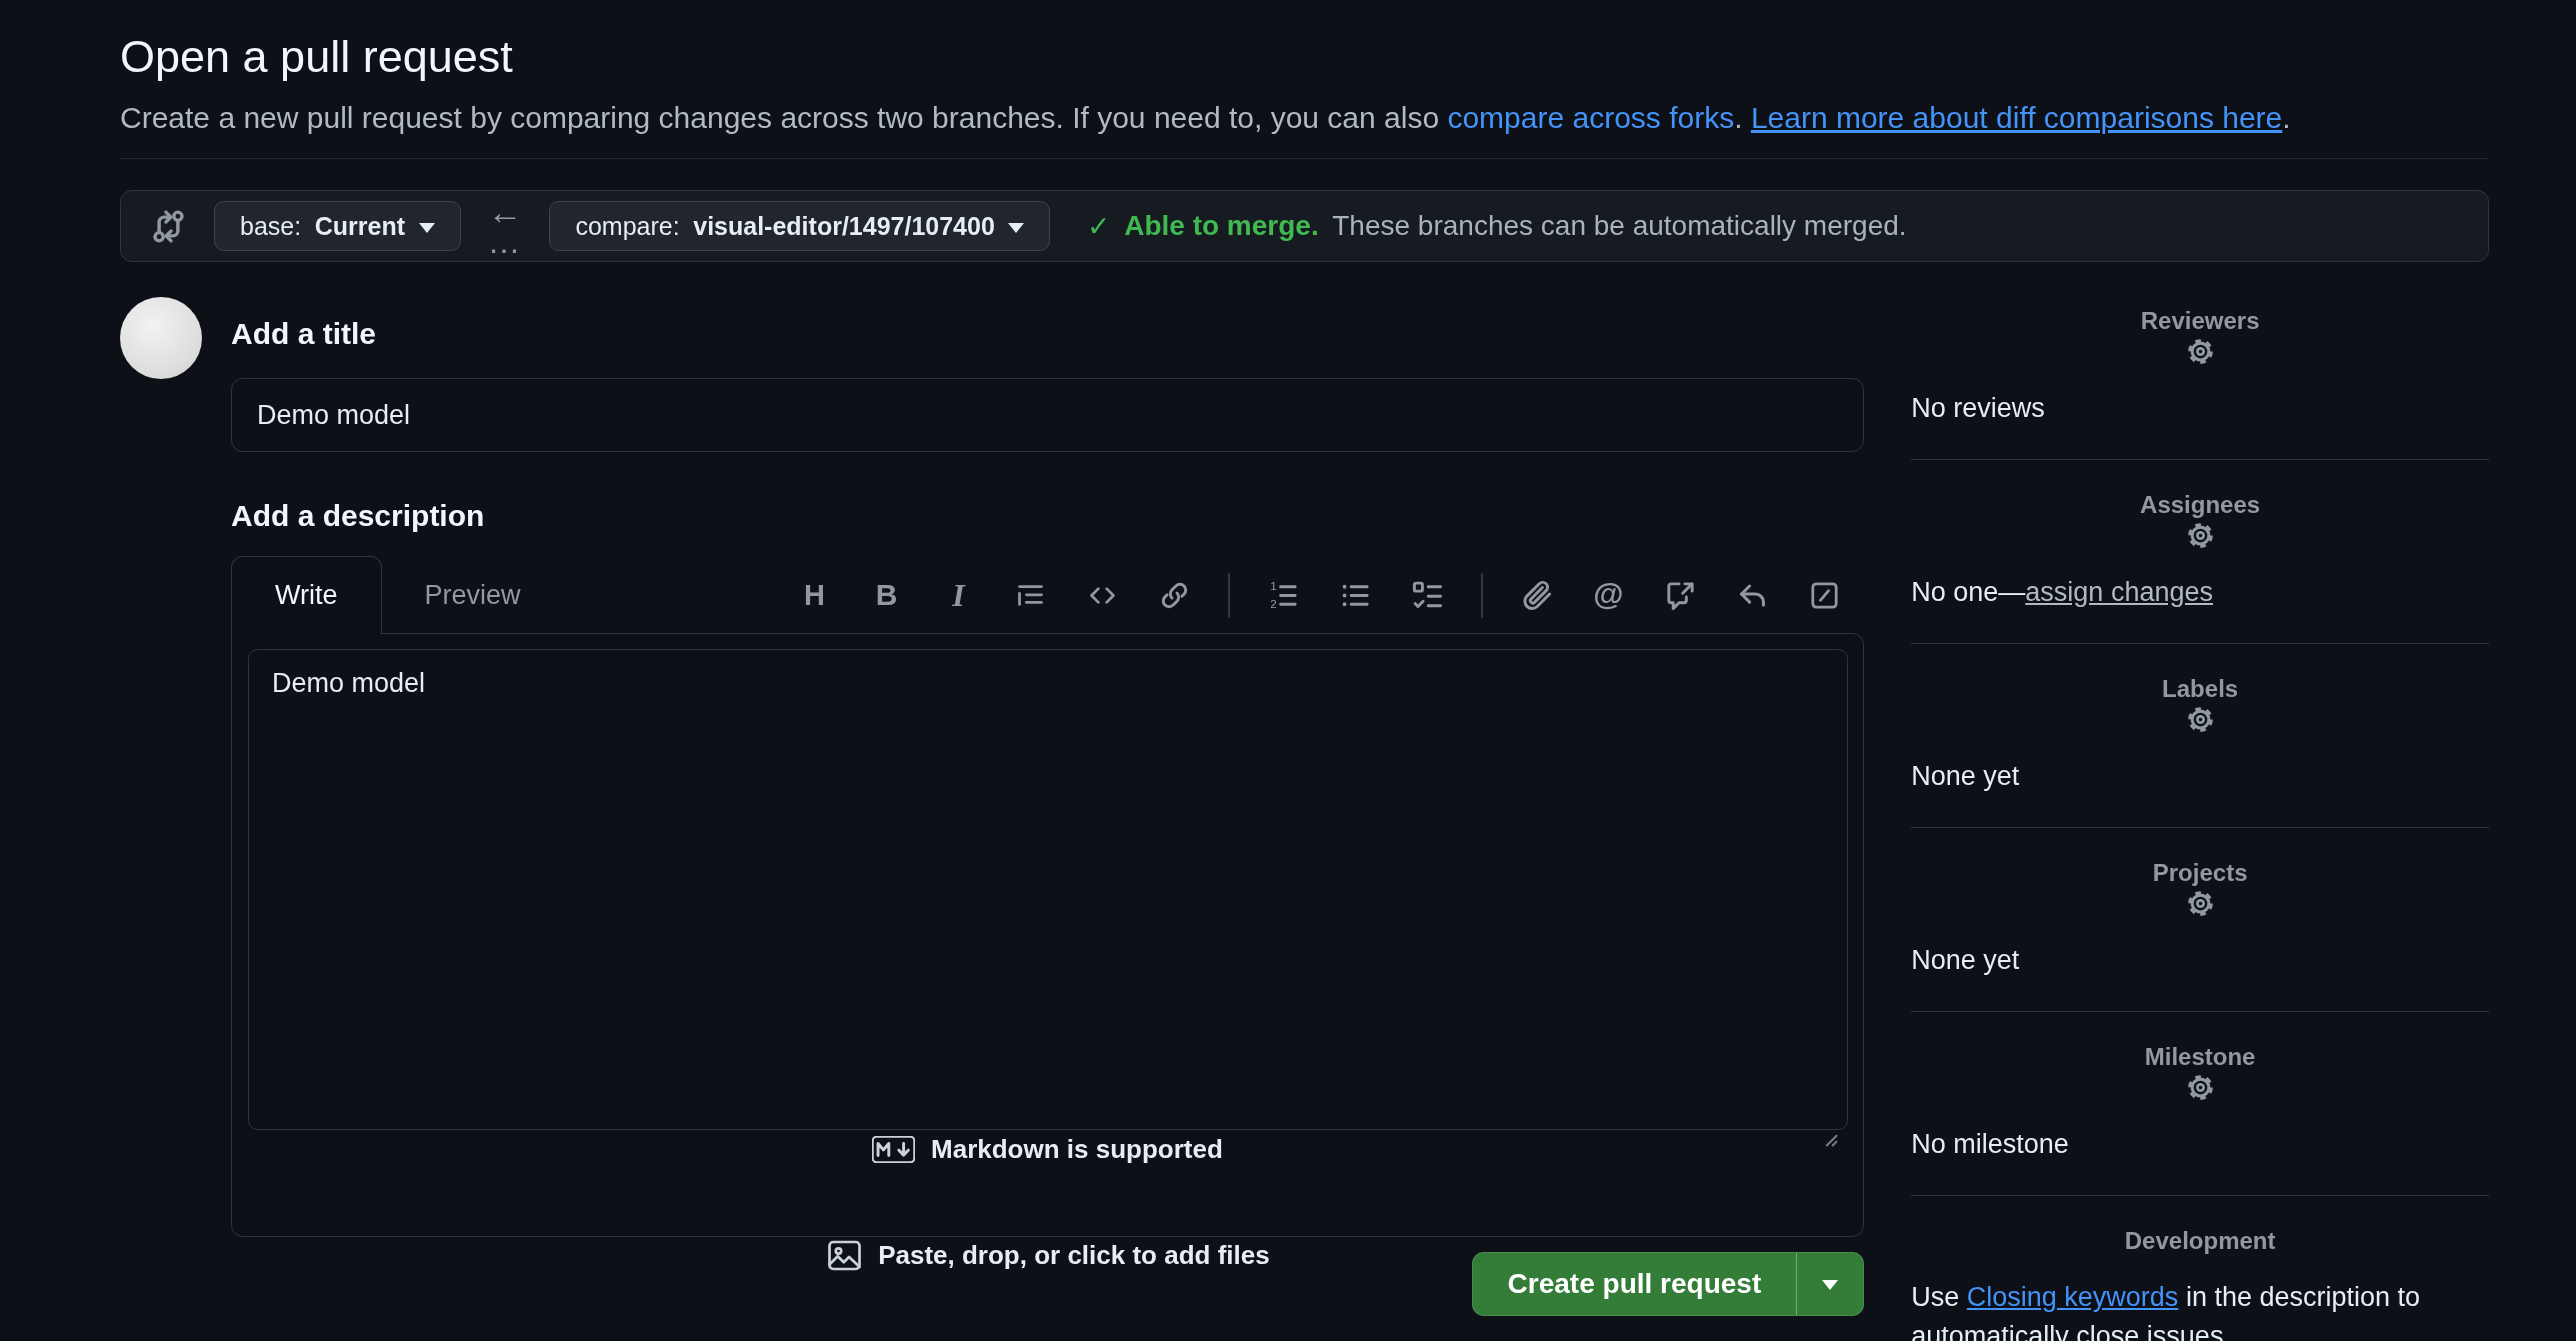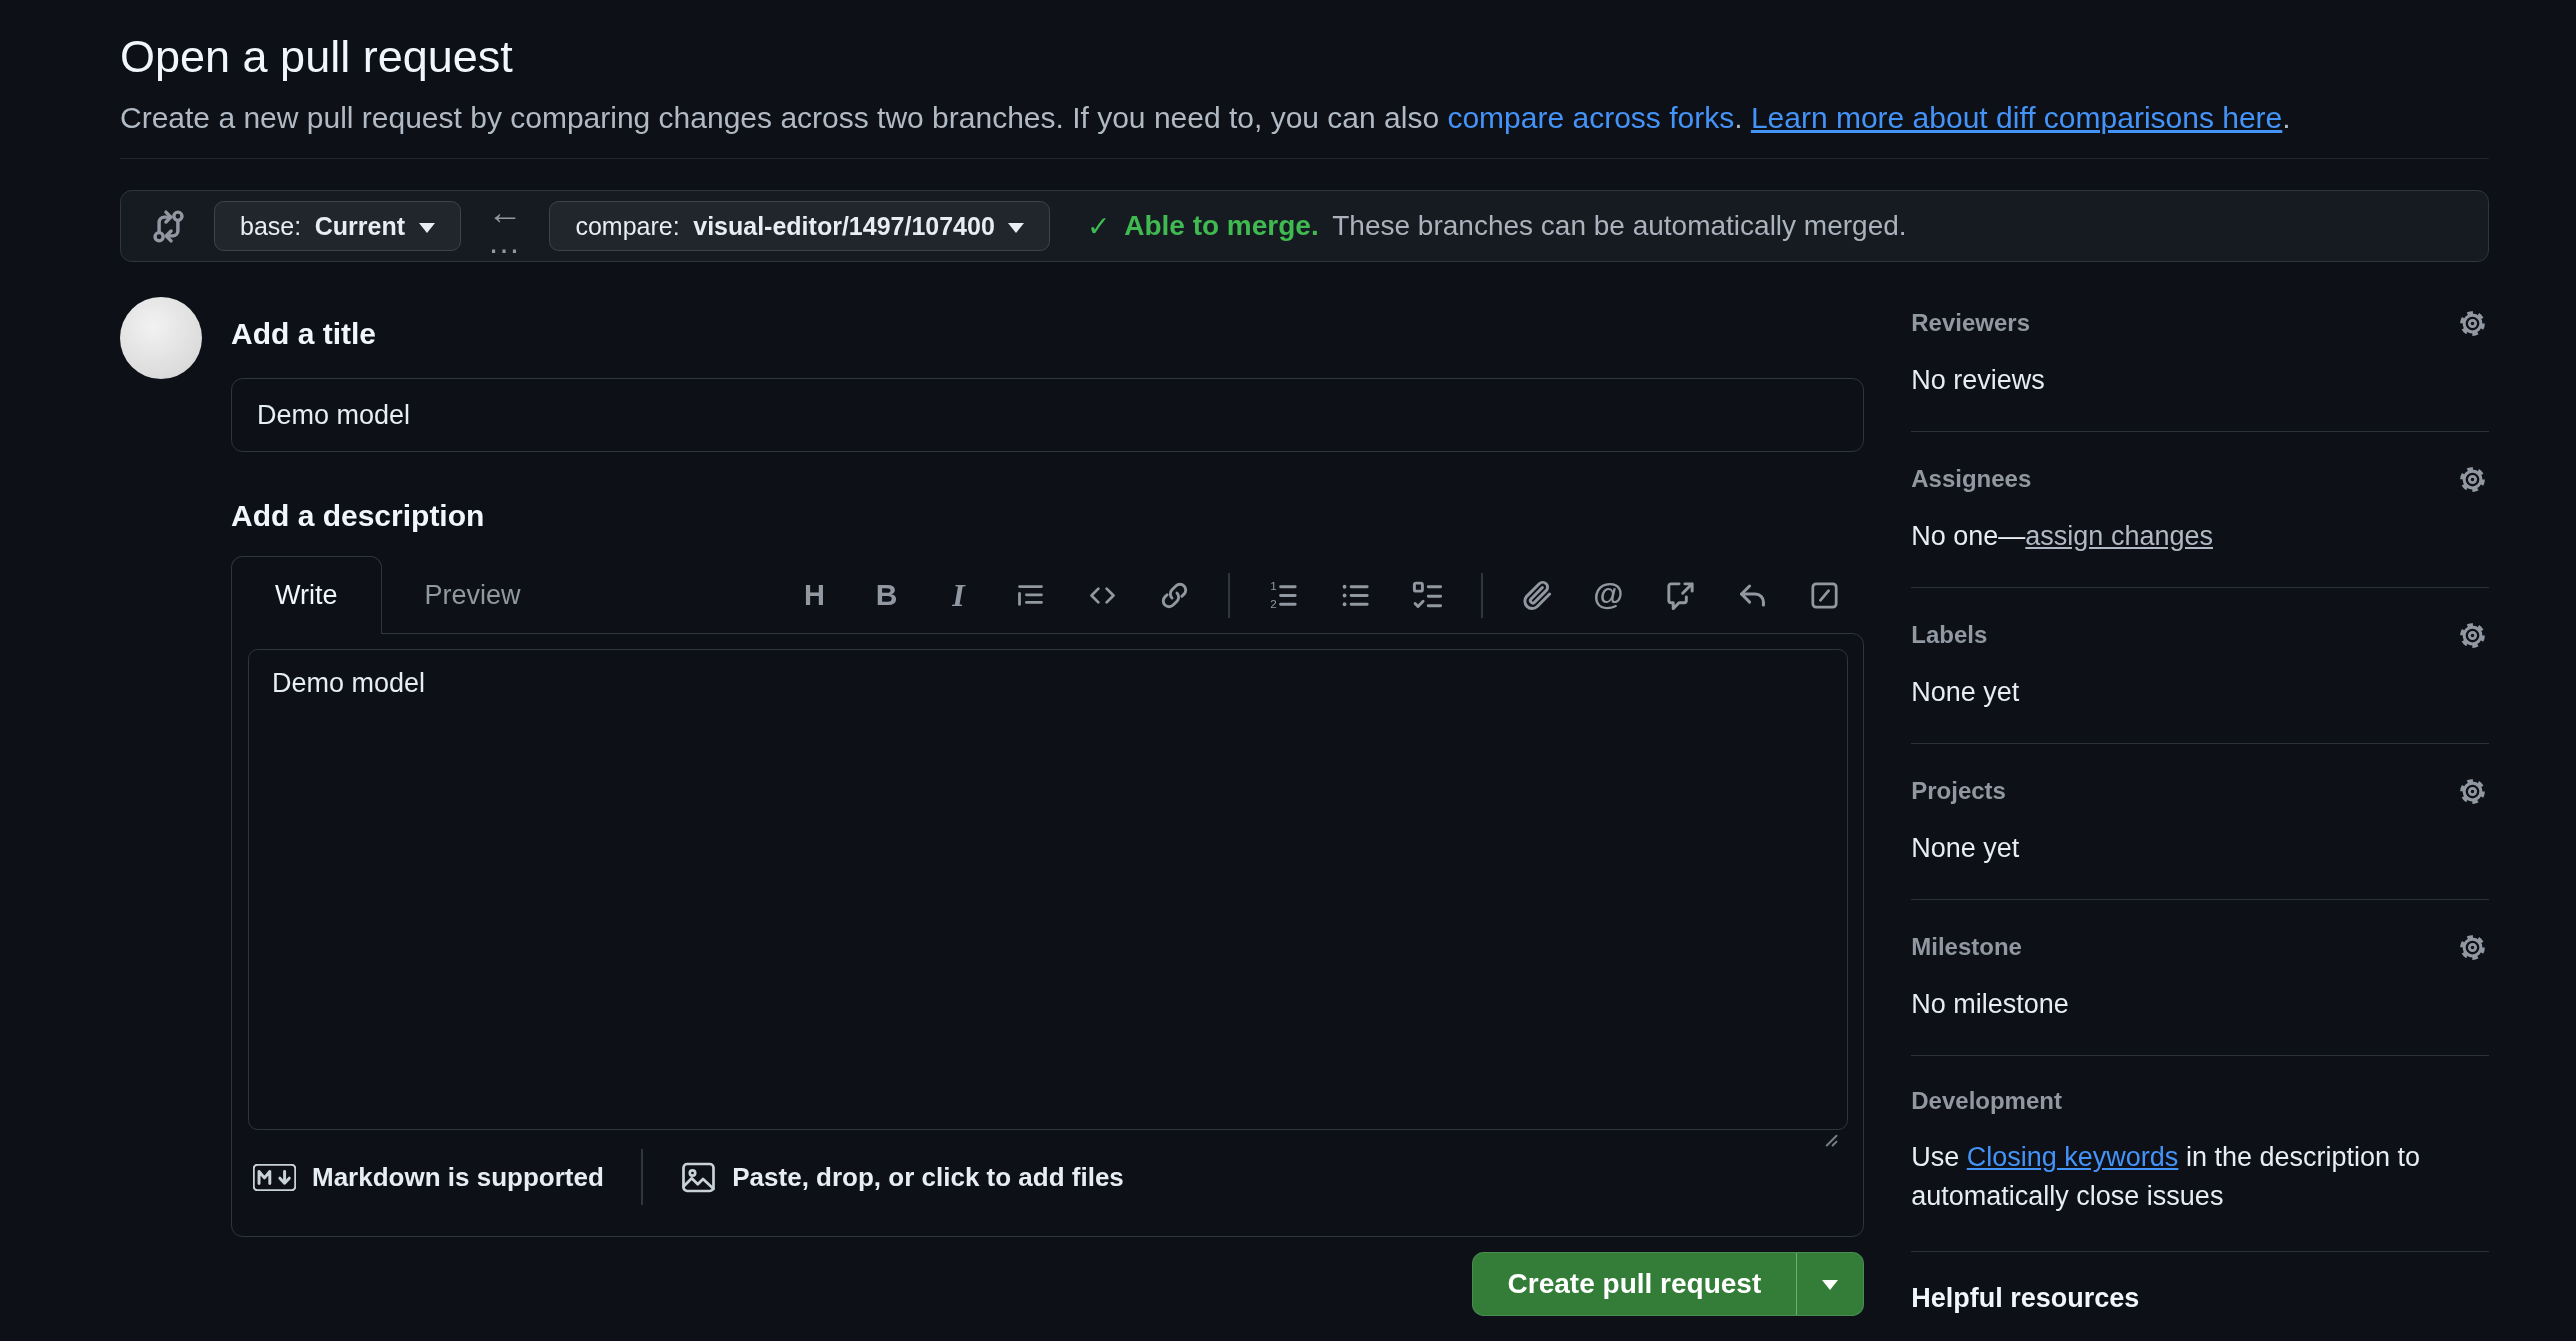--- a/index.html
+++ b/index.html
@@ -63,40 +63,40 @@
   .tb-txt { font-size:29px; font-weight:600; color:#9198a1; }
   .tb-txt.b { font-weight:800; font-size:30px; }
   .tb-txt.i { font-style:italic; font-family:"Liberation Serif","DejaVu Serif",serif; font-size:32px; }
   .editor-body { border:1.9px solid #30363d; border-radius:0 11.7px 11.7px 11.7px; padding:15.6px; position:relative; z-index:1; }
   .desc-area {
     width:100%; height:481px; background:#0d1117; color:#e6edf3; resize:none;
     border:1.9px solid #30363d; border-radius:9.7px; font-size:27px; padding:17.5px 23.4px;
     font-family:inherit; outline:none; display:block;
   }
   .resize-handle { position:absolute; right:21.4px; top:493px; pointer-events:none; }
-  .editor-footer { display:flex; align-items:center; gap:37px; height:86px; margin-top:3.9px; padding:0 5.8px; }
+  .editor-footer { display:flex; align-items:center; gap:37px; height:86px; margin-top:3.9px; padding:0 5.8px;flex-direction:column; }
   .foot-item { display:flex; align-items:center; gap:15.6px; font-size:26px; font-weight:600; color:#e6edf3; cursor:pointer; }
   .foot-divider { width:1.9px; height:56px; background:#30363d; }
 
   
   .actions { display:flex; justify-content:flex-end; margin-top:15.6px; }
   .btn-green {
     display:flex; align-items:stretch; background:#347d39; border:1.9px solid rgba(240,246,252,0.12);
     border-radius:11.7px; height:64px; color:#fff; overflow:hidden; cursor:pointer;
   }
   .btn-green .btn-main { display:flex; align-items:center; padding:0 35px; font-size:28px; font-weight:600; }
   .btn-green .btn-drop { display:flex; align-items:center; padding:0 25px; border-left:1.9px solid rgba(240,246,252,0.35); }
   .btn-green .caret { border-top-color:#fff; margin-top:1.9px; }
 
   
   .sidebar { width:578px; margin-left:47px; }
   .side-section { padding:31px 0 35px; border-bottom:1.9px solid #2b3138; }
   .side-section.first { padding-top:13.6px; }
   .side-section.last { border-bottom:none; }
-  .side-head { display:flex; justify-content:space-between; align-items:center; color:#9198a1; font-size:24px; font-weight:700; }
+  .side-head { display:flex; justify-content:space-between; align-items:center; color:#9198a1; font-size:24px; font-weight:700;flex-direction:column; }
   .side-value { margin-top:25px; font-size:27px; color:#e6edf3; }
   .side-muted-link { color:#b1bac4; text-decoration:underline; cursor:pointer; }
   .side-text { margin-top:23.4px; font-size:27px; line-height:39px; color:#e6edf3; }
   .helpful-head { color:#f0f6fc; font-size:27px; font-weight:700; }
   .gear { cursor:pointer; }
   svg { display:block; }
 </style>
 </head>
 <body>
 

